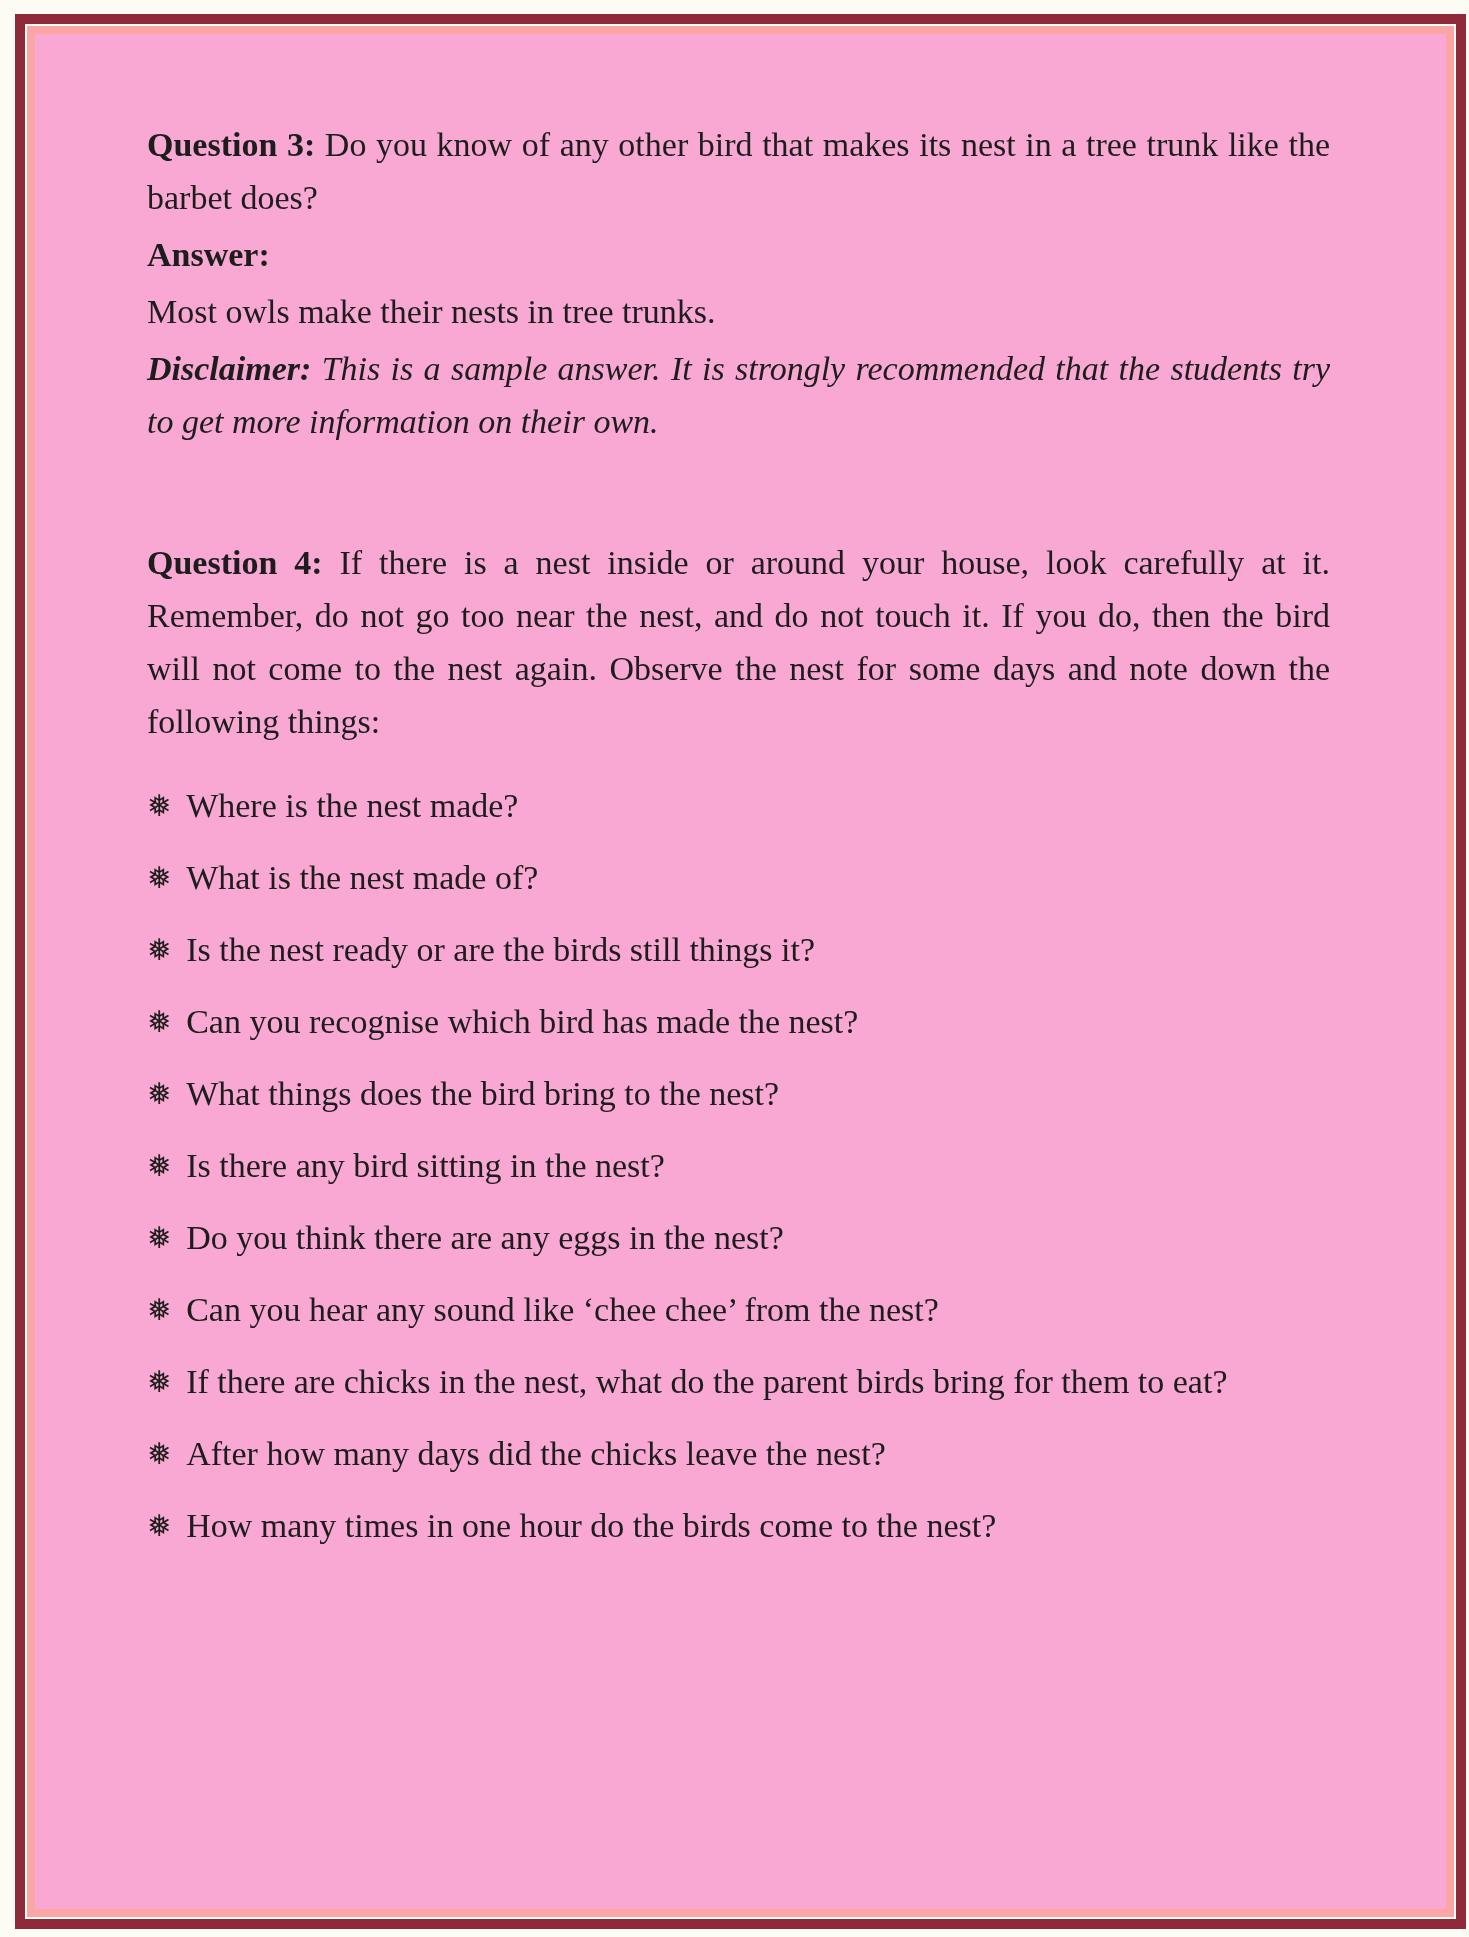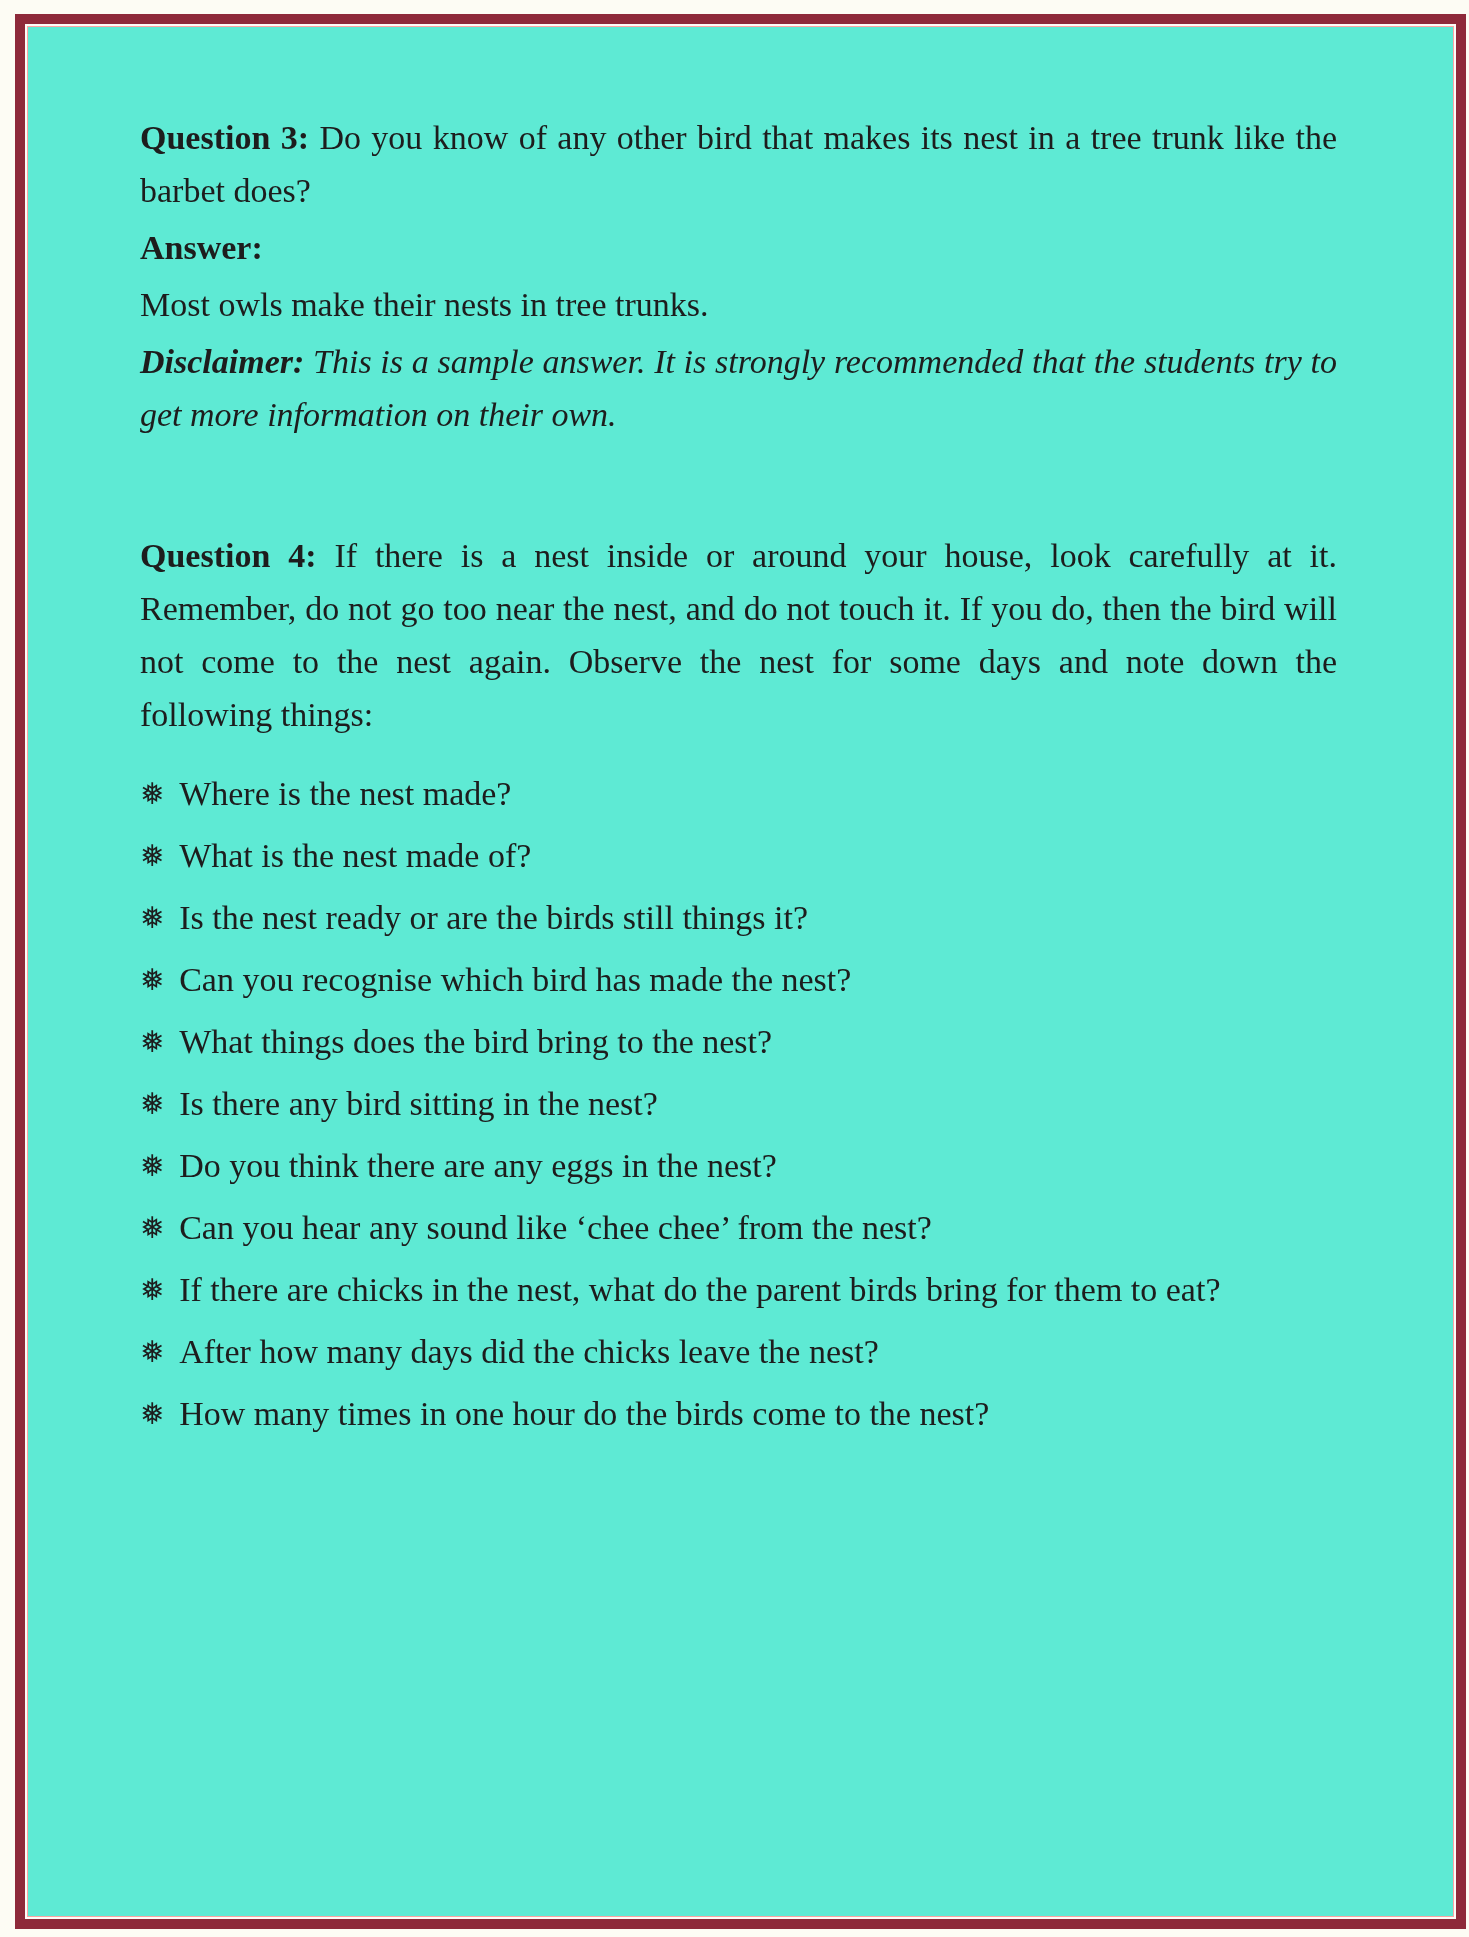--- a/index.html
+++ b/index.html
@@ -22,22 +22,22 @@
     bottom: 8px;
     border: 10px solid #8e2a3a;
     background: #fdfdf8;
   }
   .frame-inner {
     position: absolute;
     top: 2px;
     left: 2px;
     right: 2px;
     bottom: 2px;
-    border: 1px solid #fca5a5;
-    background: #5eead4;
+    border: 8px solid #fca5a5;
+    background: #f9a8d4;
     overflow: hidden;
   }
   .page-content {
     padding: 84px 116px 0 112px;
     font-size: 34px;
     line-height: 53px;
   }
   .para {
     margin: 0 0 4px 0;
     text-align: justify;
@@ -52,21 +52,21 @@
     font-weight: bold;
     font-style: italic;
   }
   ul.obs-list {
     list-style: none;
     margin: 32px 0 0 0;
     padding: 0;
   }
   ul.obs-list li {
     margin: 2px 0 20px 0;
-    line-height: 41px;
+    line-height: 51px;
     text-align: justify;
   }
   .bullet-glyph {
     font-family: "DejaVu Sans", sans-serif;
     font-size: 30px;
     margin-right: 14px;
     position: relative;
     top: -1px;
   }
 </style>

